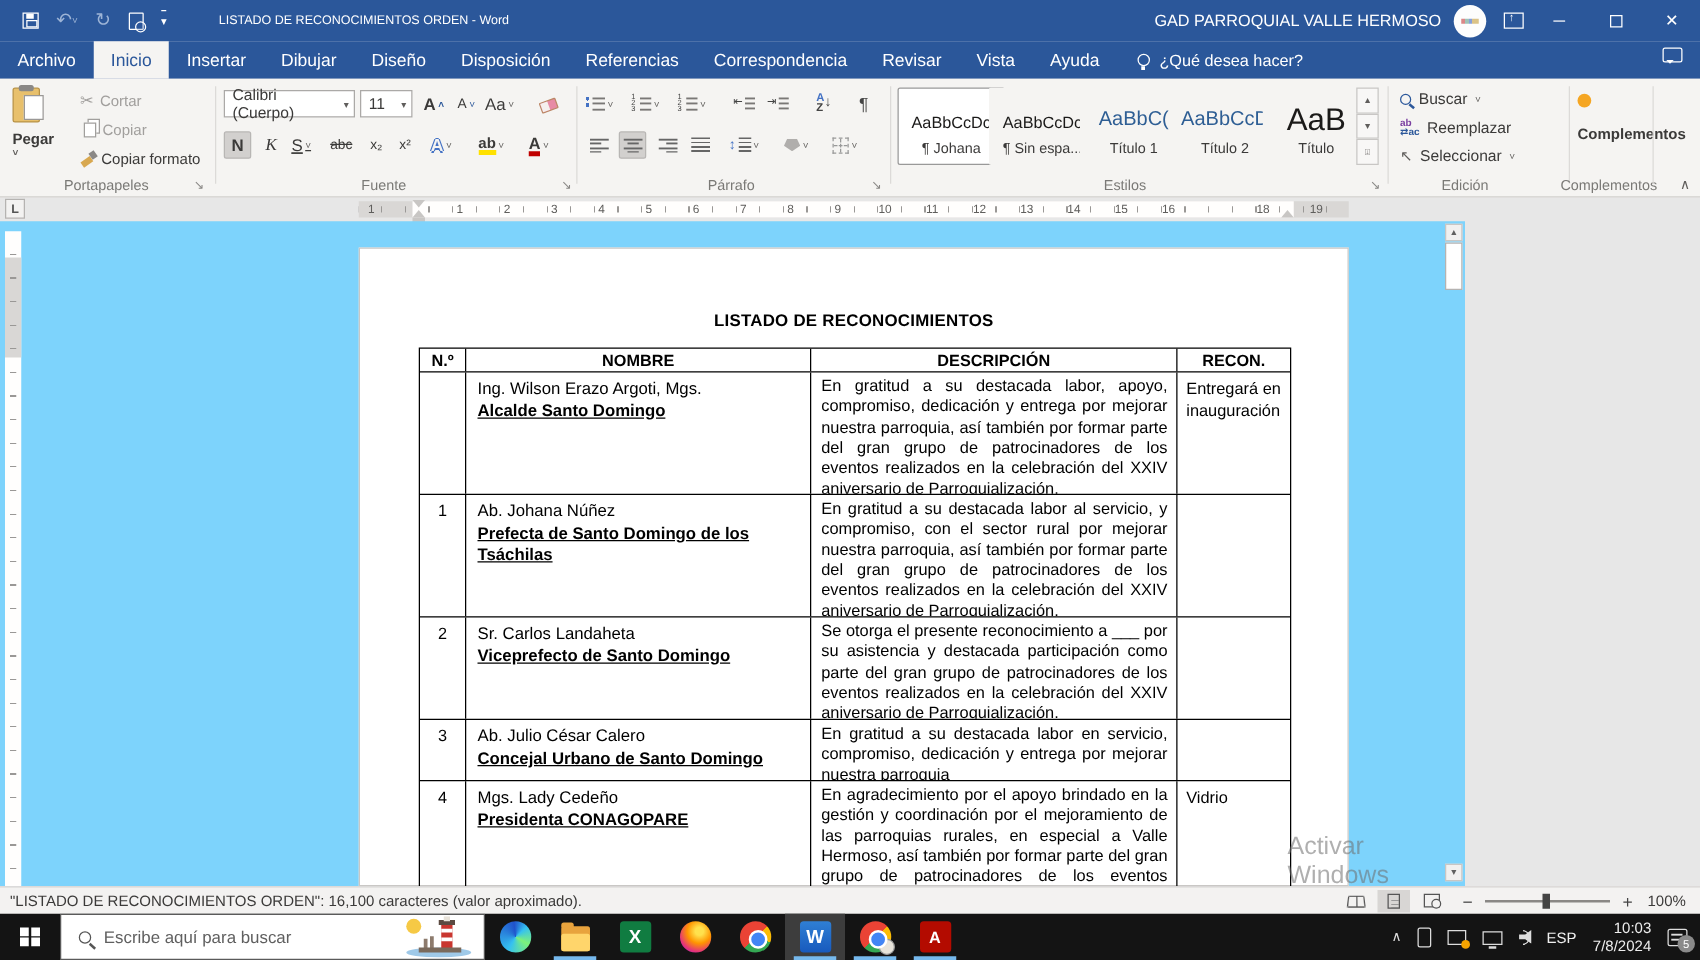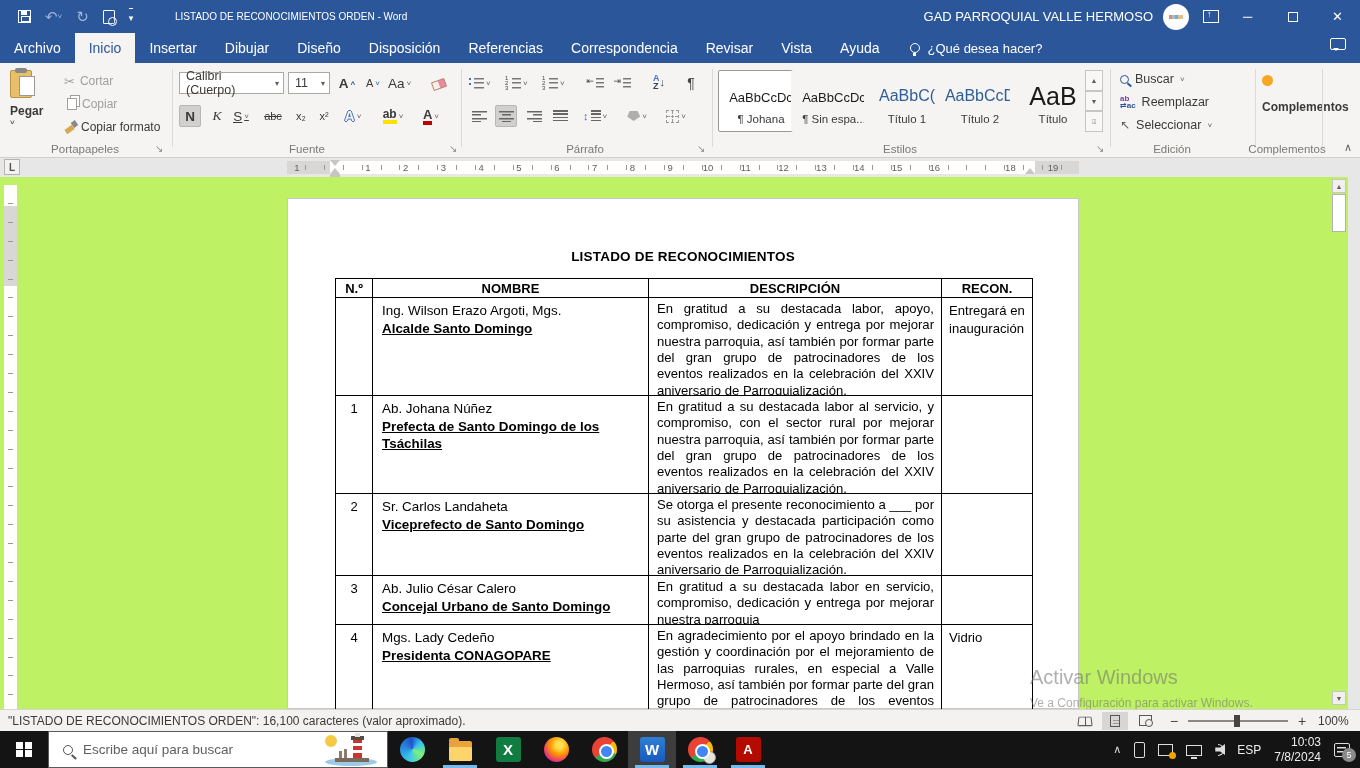--- a/index.html
+++ b/index.html
@@ -123,21 +123,21 @@
   .tabsel { position:absolute; left:4px; top:1px; width:16px; height:16px; background:#f3f2f1; border:1px solid #b5b3b1; color:#555; font-size:10px; font-weight:bold; display:flex; align-items:center; justify-content:center; }
   .hruler { position:absolute; left:287px; top:3px; width:792px; height:13px; background:#d9d7d5; }
   .hruler .white { position:absolute; left:43px; width:705px; top:0; height:13px; background:#fffefd; }
   .hruler .ticks { position:absolute; left:0; right:0; top:4px; height:5px; background:repeating-linear-gradient(to right, transparent 0 17.9px, #9a9896 17.9px 18.9px); }
   .rnum { position:absolute; top:1px; transform:translateX(-50%); font-size:9.5px; color:#5f5e5c; background:transparent; }
   .ind-marker { position:absolute; width:0; height:0; border-left:5px solid transparent; border-right:5px solid transparent; }
   .ind-down { border-top:6px solid #c8c6c4; } .ind-up { border-bottom:6px solid #c8c6c4; }
   .ind-box { position:absolute; width:10px; height:4px; background:#c8c6c4; }
 
   
-  .docarea { position:absolute; left:0; top:177px; width:1348px; height:532px; background:#bef264; overflow:hidden; }
+  .docarea { position:absolute; left:0; top:177px; width:1172px; height:532px; background:#7dd3fc; overflow:hidden; }
   .vruler { position:absolute; left:4px; top:8px; width:13px; height:524px; background:#fffefd; }
   .vruler .gray { position:absolute; left:0; top:21px; width:13px; height:80px; background:#d9d7d5; }
   .vruler .ticks { position:absolute; top:0; bottom:0; left:4px; width:5px; background:repeating-linear-gradient(to bottom, transparent 0 17.9px, #9a9896 17.9px 18.9px); }
   .page { position:absolute; left:287px; top:21px; width:792px; height:511px; background:#fff; border:1px solid #c9c7c5; }
   .doctitle { margin-top:50px; text-align:center; font-size:13.5px; font-weight:bold; color:#000; letter-spacing:.2px; }
   .dtable { position:absolute; left:47px; top:79px; width:698px; border:1px solid #000; }
   .trow { display:grid; grid-template-columns:37px 276px 293px 90px; border-bottom:1px solid #000; }
   .trow:last-child { border-bottom:none; }
   .trow > div { border-right:1px solid #000; overflow:hidden; }
   .trow > div:last-child { border-right:none; }

